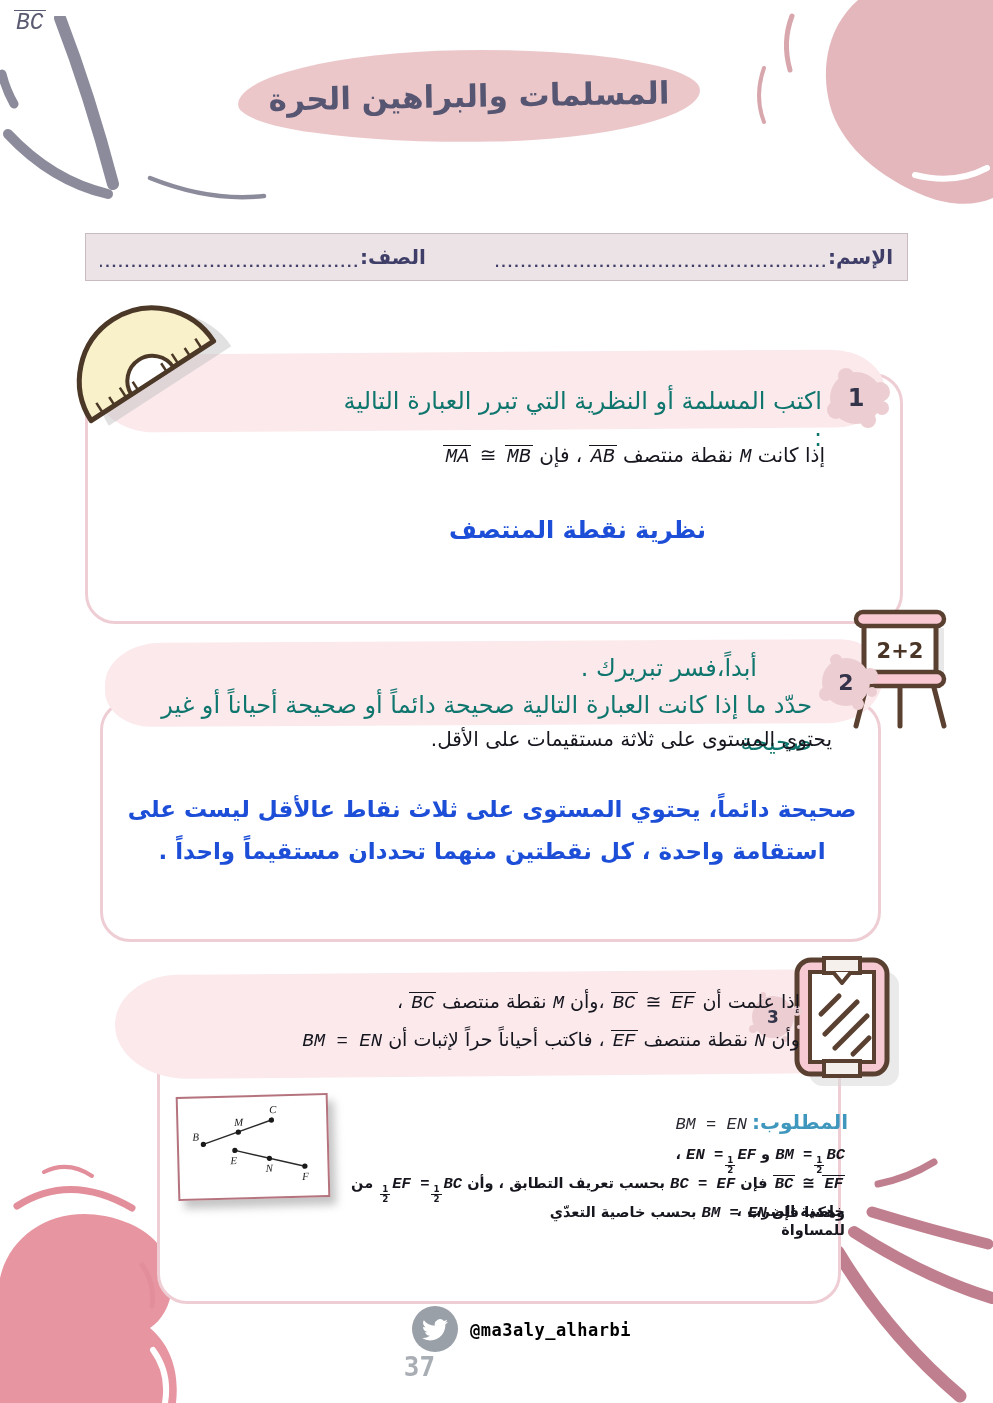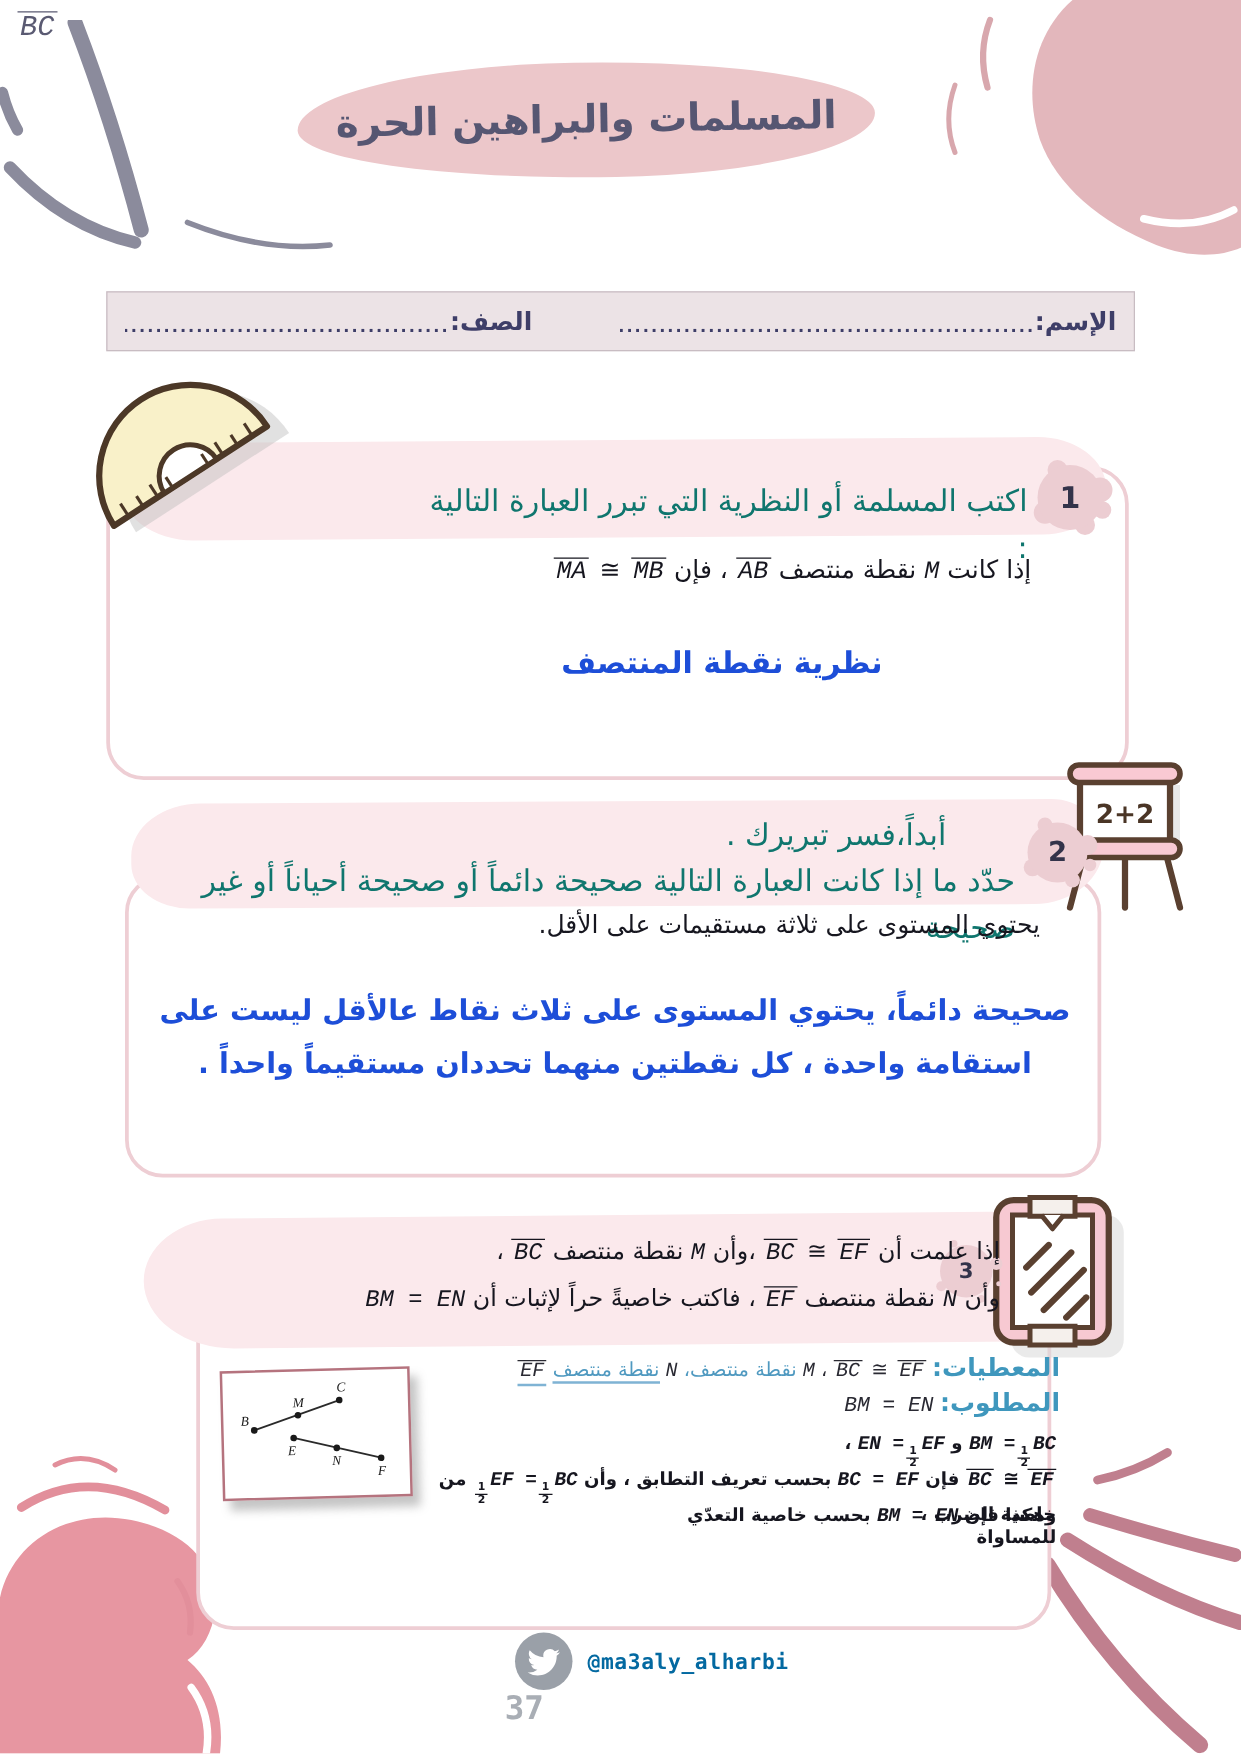--- a/index.html
+++ b/index.html
@@ -49,21 +49,21 @@
       text-align:center;font-style:normal;margin:0 2px;}
   .frac .fn{border-bottom:1.3px solid currentColor;padding:0 2px;}
   .frac .fd{padding:0 2px;}
   
   .diagram-frame{left:177px;top:1095px;width:148px;height:100px;background:#fff;border:2px solid #b5737e;
       transform:rotate(-1.5deg);box-shadow:6px 8px 8px rgba(110,110,110,.4);}
   
   .tw-circle{left:412px;top:1306px;width:46px;height:46px;border-radius:50%;background:#9aa0a8;
       display:flex;align-items:center;justify-content:center;}
   .tw-handle{left:470px;top:1320px;font-family:"DejaVu Sans Mono",monospace;font-weight:bold;
-      font-size:17px;letter-spacing:.5px;color:#0369a1;}
+      font-size:17px;letter-spacing:.5px;color:#000000;}
   .pagenum{left:0;top:1352px;width:839px;text-align:center;font-family:"DejaVu Sans Mono",monospace;
       font-weight:bold;font-size:26px;color:#a9aeb5;}
   .corner-math{left:14px;top:8px;font-size:23px;color:#5a5a72;}
 </style>
 </head>
 <body>
 
 <div class="page">
 
   <svg class="abs" style="left:0;top:16px" width="280" height="190" viewBox="0 0 280 190">
@@ -235,21 +235,21 @@
     <span>نقطة منتصف</span>
     <span class="m ovl" dir="ltr">BC</span>
     <span>،</span>
   </div>
 
   <div class="txt statement ar" style="left:145px;top:1028px;width:655px;font-size:19px;">
     <span>وأن</span>
     <span class="m" dir="ltr">N</span>
     <span>نقطة منتصف</span>
     <span class="m ovl" dir="ltr">EF</span>
-    <span>، فاكتب خاصيةً حراً لإثبات أن</span>
+    <span>، فاكتب أحياناً حراً لإثبات أن</span>
     <span class="m" dir="ltr">BM = EN</span>
   </div>
 
   <div class="abs diagram-frame">
     <svg width="144" height="96" viewBox="0 0 145 98">
       <g stroke="#2a2a2a" stroke-width="1.5">
         <line x1="24" y1="47" x2="94" y2="24"></line>
         <line x1="56" y1="54" x2="127" y2="72"></line>
       </g>
       <g fill="#1a1a1a">
@@ -264,34 +264,20 @@
         <text x="13" y="43">B</text>
         <text x="56" y="29">M</text>
         <text x="92" y="17">C</text>
         <text x="51" y="68">E</text>
         <text x="87" y="77">N</text>
         <text x="124" y="86">F</text>
       </g>
     </svg>
   </div>
 
-  <div class="txt ar" style="left:320px;top:1082px;width:528px;font-size:15.5px;color:#2a2a33;">
-    <span class="given-label">المعطيات:</span>
-    <span class="ltr" style="font-size:16px;">
-      <span class="m ovl">BC</span>
-      <span class="m cong">≅</span>
-      <span class="m ovl">EF</span>
-    </span>
-    <span>،</span>
-    <span class="m" dir="ltr" style="font-size:16px;">M</span>
-    <span class="blue-inline">نقطة منتصف،</span>
-    <span class="m" dir="ltr" style="font-size:16px;">N</span>
-    <span class="blue-inline blue-underline">نقطة منتصف</span>
-    <span class="m ovl blue-underline" dir="ltr" style="font-size:16px;">EF</span>
-  </div>
 
   <div class="txt ar" style="left:610px;top:1110px;width:238px;font-size:16px;color:#2a2a33;">
     <span class="given-label">المطلوب:</span>
     <span class="m" dir="ltr" style="font-size:17px;">BM = EN</span>
   </div>
 
   <div class="txt ar proof" style="left:595px;top:1146px;width:250px;">
     <span class="ltr">
       <span class="m">BM =</span><span class="frac">
           <span class="fn">1</span>

